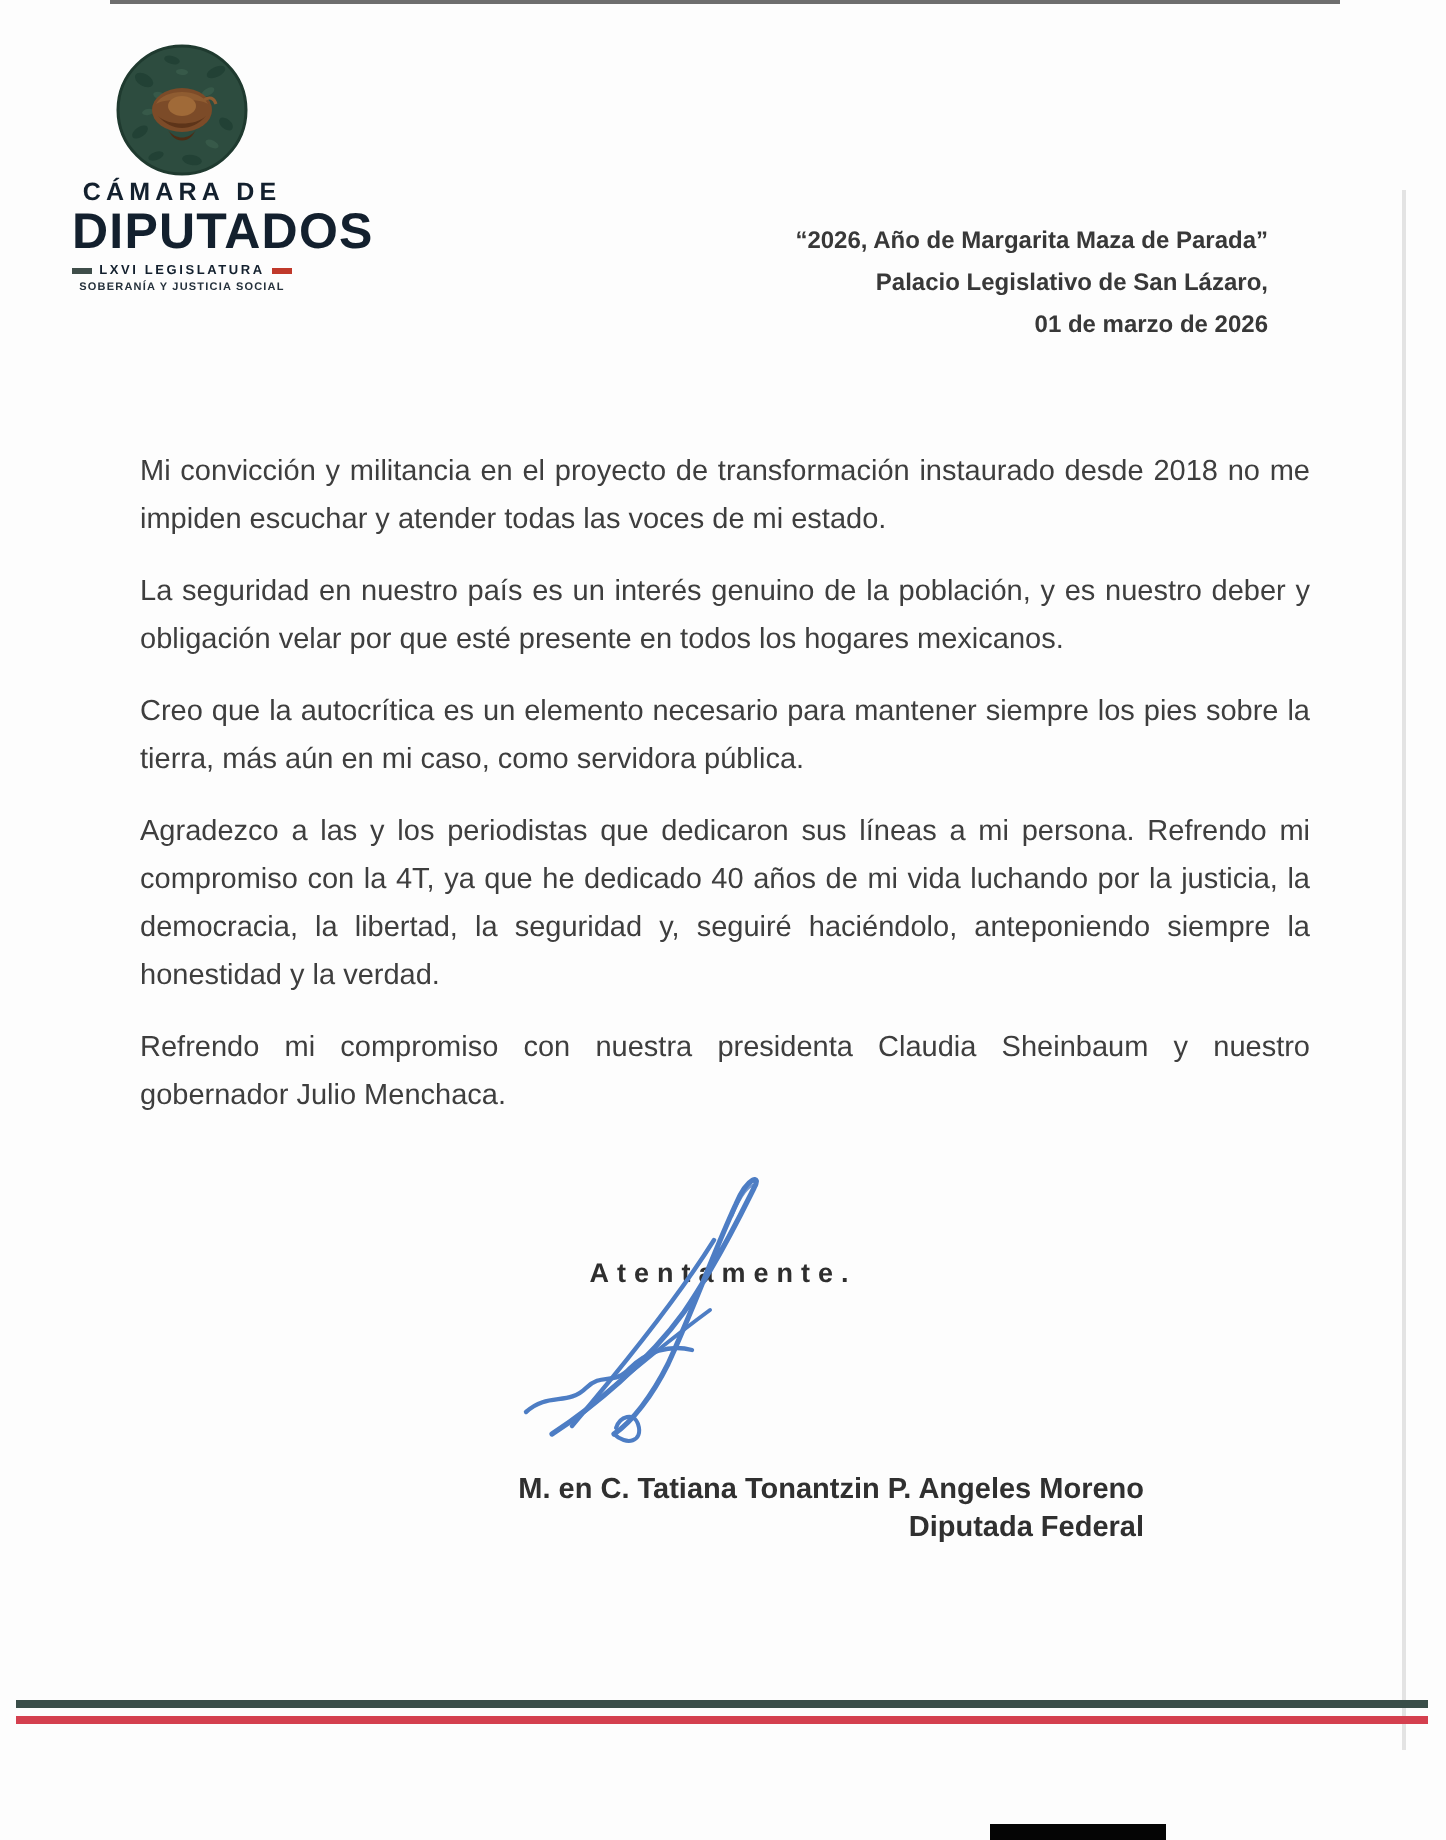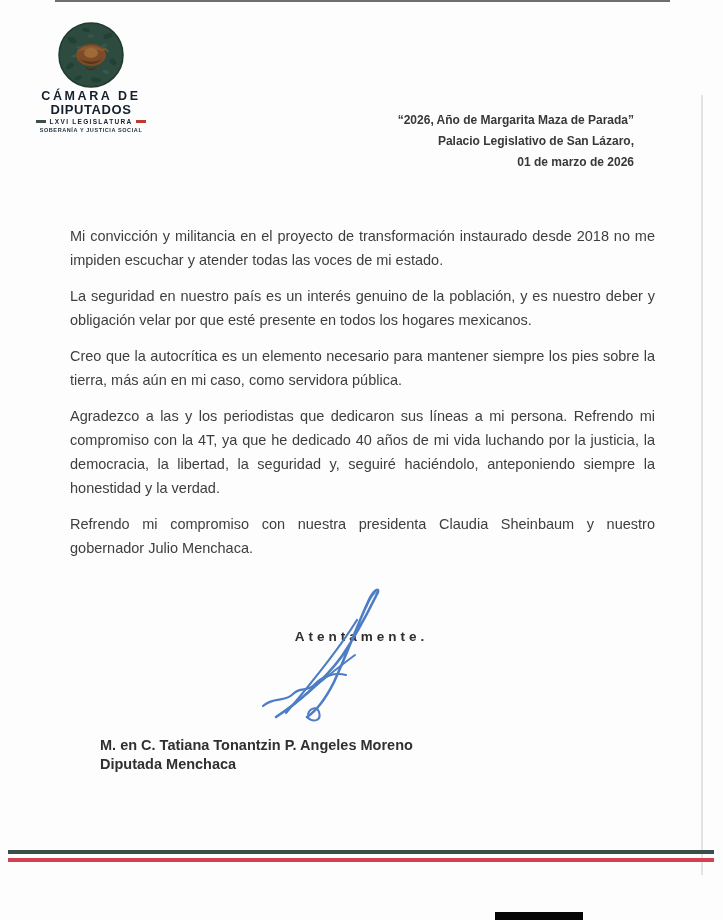--- a/index.html
+++ b/index.html
@@ -13,21 +13,21 @@
     padding-left:12px;
   }
   
   .top-edge-line{position:absolute;left:55px;top:0;width:615px;height:2px;background:#4a4a4a;opacity:.8;}
   .right-edge-line{position:absolute;left:701px;top:95px;width:2px;height:780px;background:#e3e3e3;}
 
   
   .logo-block{position:absolute;left:36px;top:22px;width:110px;text-align:center;color:#13202e;}
   .logo-emblem{display:block;margin:0 auto;}
   .org-line1{font-size:12.5px;font-weight:bold;letter-spacing:2.6px;margin-top:1px;white-space:nowrap;}
-  .org-line2{font-size:13px;font-weight:900;letter-spacing:.6px;margin-top:-1px;white-space:nowrap;}
+  .org-line2{font-size:25px;font-weight:900;letter-spacing:.6px;margin-top:-1px;white-space:nowrap;}
   .legislature-row{display:flex;align-items:center;justify-content:center;gap:4px;margin-top:1px;}
   .legislature-row .dash{width:13px;height:3px;display:inline-block;}
   .dash-left{background:#3f4e4a;}
   .dash-right{background:#c0392b;}
   .legislature-text{font-size:6.5px;font-weight:bold;letter-spacing:1.3px;white-space:nowrap;}
   .motto-text{font-size:5.5px;font-weight:bold;letter-spacing:.6px;margin-top:2px;white-space:nowrap;color:#25313c;}
 
   
   .letter-header{
     position:absolute;right:101px;top:110px;
@@ -38,21 +38,21 @@
   .letter-body{position:absolute;left:70px;top:224px;width:585px;color:#3e3e3e;font-size:14.5px;line-height:24px;text-align:justify;}
   .letter-body p{margin:0 0 12px 0;}
 
   
   .salutation{
     position:absolute;left:0;top:629px;width:723px;text-align:center;
     font-weight:bold;font-size:13.5px;letter-spacing:4px;color:#2e2e2e;z-index:1;
   }
   .signature-wrap{position:absolute;left:256px;top:584px;width:150px;height:146px;z-index:2;}
   .signer-block{
-    position:absolute;left:100px;top:736px;width:472px;text-align:left;
+    position:absolute;left:100px;top:736px;width:472px;text-align:right;
     font-weight:bold;font-size:14.5px;line-height:19px;color:#303030;
   }
 
   
   .rule-top{position:absolute;left:8px;top:850px;width:706px;height:4px;background:#3a4e49;}
   .rule-bottom{position:absolute;left:8px;top:858px;width:706px;height:4px;background:#d4404f;}
   .black-bar{position:absolute;left:495px;top:912px;width:88px;height:8px;background:#050505;}
 </style>
 </head>
 <body>
@@ -133,20 +133,20 @@
 
         <path d="M51 133 C 57 139, 66 137, 63 128 C 61 122, 54 124, 52 130" stroke-width="2"></path>
 
         <path d="M110 24 C 114 14, 119 7, 122 9" stroke-width="1.4" opacity=".8"></path>
       </g>
     </svg>
   </div>
 
   <div class="signer-block">
     <div>M. en C. Tatiana Tonantzin P. Angeles Moreno</div>
-    <div>Diputada Menchaca</div>
+    <div>Diputada Federal</div>
   </div>
 
   <div class="rule-top"></div>
   <div class="rule-bottom"></div>
   <div class="black-bar"></div>
 
 </div>
 
 </body></html>

